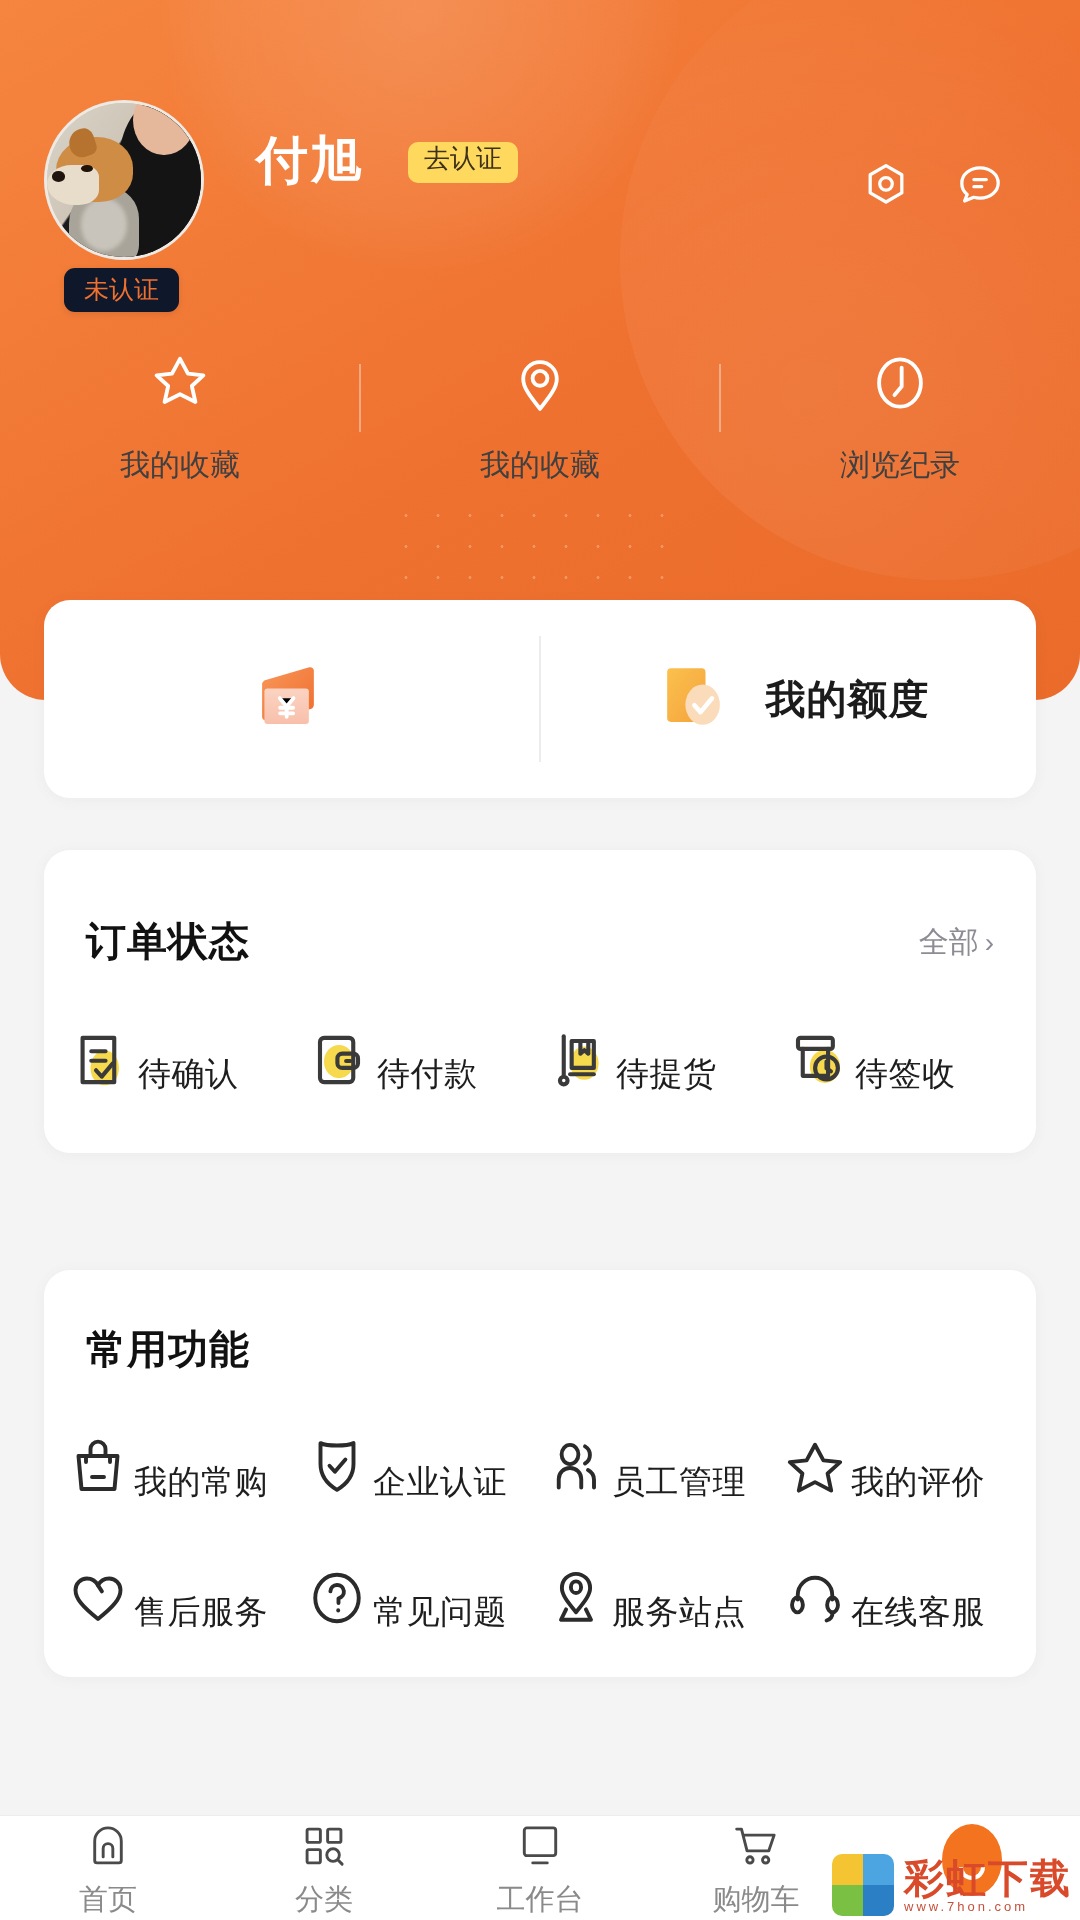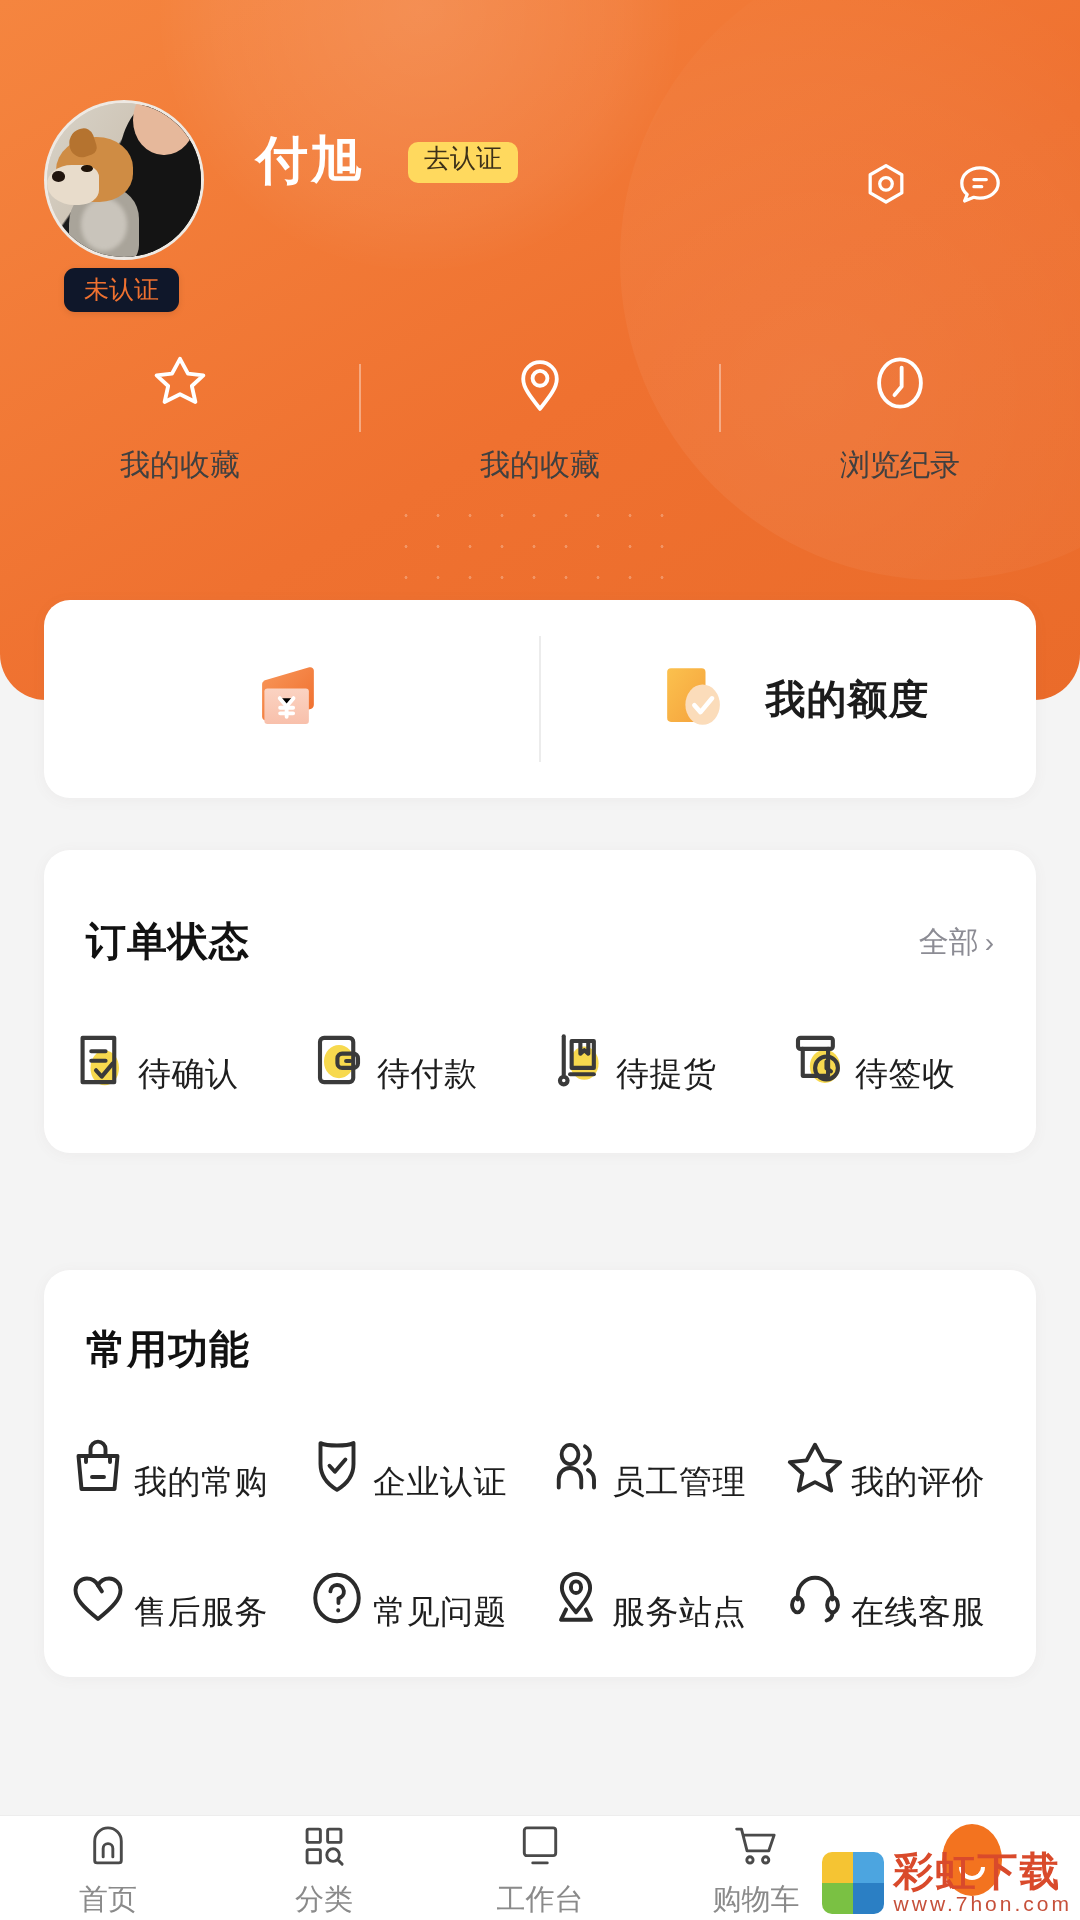--- a/index.html
+++ b/index.html
@@ -119,21 +119,21 @@
 
   
   .wm { position:absolute; right:8px; bottom:4px; display:flex; align-items:center; gap:10px; }
   .wm .wmlogo { width:62px; height:62px; border-radius:10px; overflow:hidden; position:relative; background:#fff; }
   .wm .q1 { position:absolute; left:0; top:0; width:50%; height:50%; background:#f5c433; }
   .wm .q2 { position:absolute; right:0; top:0; width:50%; height:50%; background:#4ca5e0; }
   .wm .q3 { position:absolute; left:0; bottom:0; width:50%; height:50%; background:#7ac143; }
   .wm .q4 { position:absolute; right:0; bottom:0; width:50%; height:50%; background:#2b7fc4; }
   .wm .wmtxt { display:flex; flex-direction:column; }
   .wm .wmtop { font-size:40px; font-weight:700; color:#d94a2b; line-height:1.05; letter-spacing:2px; }
-  .wm .wmbot { font-size:21px; color:#c6503a; letter-spacing:3px; }
+  .wm .wmbot { font-size:13px; color:#c6503a; letter-spacing:3px; }
 </style>
 </head>
 <body>
 
 <div id="app">
 
   <div class="header">
     <div class="glow"></div>
     <div class="swoosh"></div>
     <div class="dots"></div>

